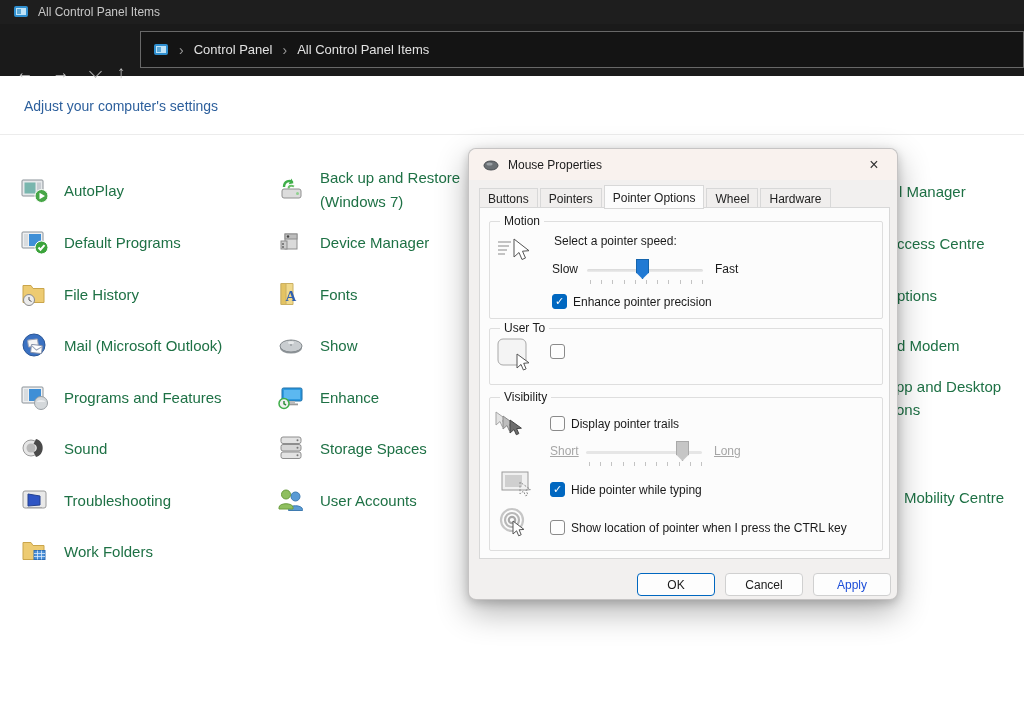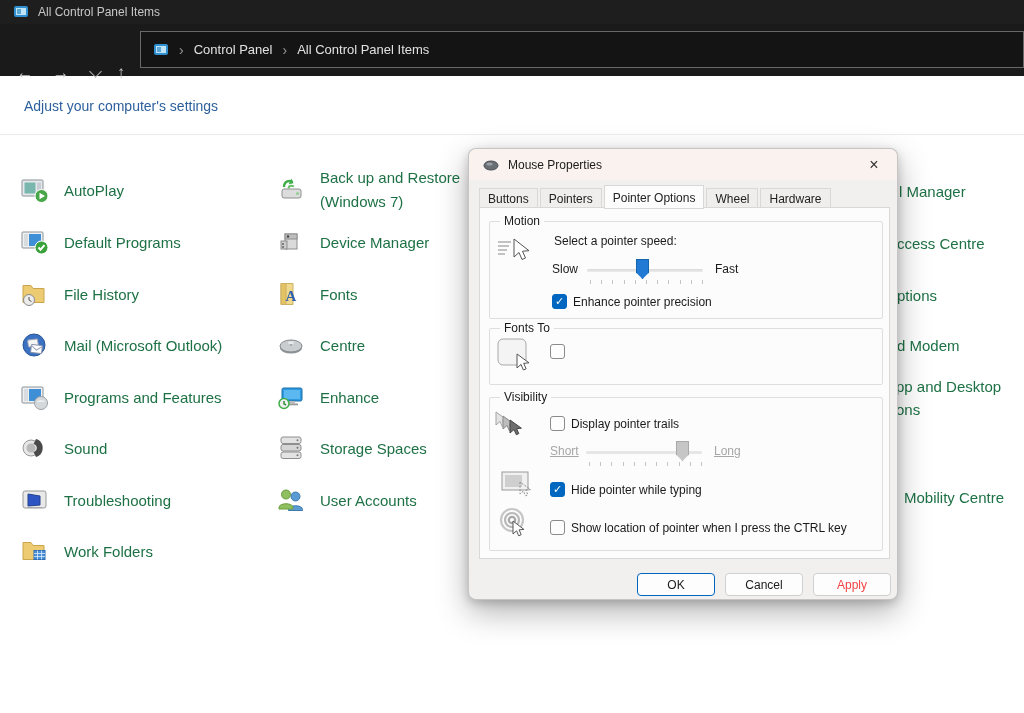--- a/index.html
+++ b/index.html
@@ -58,21 +58,21 @@
   .track.dis{background:#e6e6e6;}
   .thumb{position:absolute;width:13px;height:20px;background:#217ad4;border:1px solid #1565ad;
       box-sizing:border-box;clip-path:polygon(0 0,100% 0,100% 68%,50% 100%,0 68%);cursor:pointer;}
   .thumb.dis{background:#c6c6c6;border-color:#a9a9a9;cursor:default;}
   .ticks{position:absolute;height:4px;
       background-image:repeating-linear-gradient(90deg,#c3c3c3 0 1px,transparent 1px 11.2px);}
   .btn{position:absolute;width:78px;height:23px;box-sizing:border-box;background:#fdfdfd;
       border:1px solid #d0d0d0;border-radius:4px;font-size:12px;color:#1a1a1a;
       display:flex;align-items:center;justify-content:center;cursor:pointer;}
   .btn.focus{border:1px solid #0067c0;text-align:center;}
-  .btn.disabled{color:#ef4444;cursor:default;}
+  .btn.disabled{color:#1d4ed8;cursor:default;}
   svg{display:block;}
 </style>
 </head>
 <body>
 
 <div class="titlebar">
   <span>
     <svg width="16" height="16" viewBox="0 0 16 16">
         <rect x="1" y="2" width="14" height="11" rx="2" fill="#2f8fd0"></rect>
         <rect x="3" y="4" width="10" height="7" fill="#bfe3f7"></rect>
@@ -232,21 +232,21 @@
 </div>
 <div class="cpl" style="left:276px;top:327px">
   <span class="ico">
       <svg viewBox="0 0 30 30" width="30" height="30">
         <ellipse cx="15" cy="18" rx="11" ry="5.5" fill="#8f9599"></ellipse>
         <ellipse cx="15" cy="16" rx="11" ry="6" fill="#c9cdd0" stroke="#83898d"></ellipse>
         <path d="M15 10 v6" stroke="#83898d"></path>
         <ellipse cx="15" cy="12.5" rx="3" ry="1.6" fill="#e8eaeb"></ellipse>
       </svg>
     </span>
-  <span class="lbl">Centre</span>
+  <span class="lbl">Show</span>
 </div>
 <div class="cpl" style="left:276px;top:379px">
   <span class="ico">
       <svg viewBox="0 0 30 30" width="30" height="30">
         <rect x="6" y="6" width="20" height="13" rx="1.5" fill="#2e9ae0" stroke="#1d6fa8"></rect>
         <rect x="8" y="8" width="16" height="9" fill="#5cb8f0"></rect>
         <rect x="13" y="19" width="6" height="2.5" fill="#bbbbbb"></rect>
         <rect x="10" y="21.5" width="12" height="1.8" fill="#999999"></rect>
         <circle cx="8" cy="21.5" r="5" fill="#efefef" stroke="#3fae49" stroke-width="1.5"></circle>
         <path d="M8 19 v2.8 l2 1.2" stroke="#2e8f3a" fill="none" stroke-width="1.5"></path>
@@ -330,21 +330,21 @@
       <div class="thumb" style="left:146px;top:37px"></div>
       <span class="dtext" style="left:225px;top:40px">Fast</span>
       <div class="ticks" style="left:100px;top:58px;width:113px"></div>
       <span class="cb checked" style="left:62px;top:72px">
           <span>✓</span>
         </span>
       <span class="dtext" style="left:83px;top:73px">Enhance pointer precision</span>
     </div>
 
     <div class="group" style="left:9px;top:120px;width:392px;height:55px">
-      <span class="group-label">Fonts To</span>
+      <span class="group-label">User To</span>
       <span class="abs" style="left:6px;top:8px">
         <svg width="40" height="42" viewBox="0 0 40 42">
             <rect x="2" y="2" width="28" height="26" rx="5" fill="#f4f4f4" stroke="#a8a8a8"></rect>
             <path d="M21 17 l0 14 4 -3.6 2.4 5.6 2.7 -1.2 -2.4 -5.5 5.3 -0.5 z" fill="#ffffff" stroke="#555"></path>
           </svg>
       </span>
       <span class="cb" style="left:60px;top:15px"></span>
     </div>
 
     <div class="group" style="left:9px;top:189px;width:392px;height:152px">

